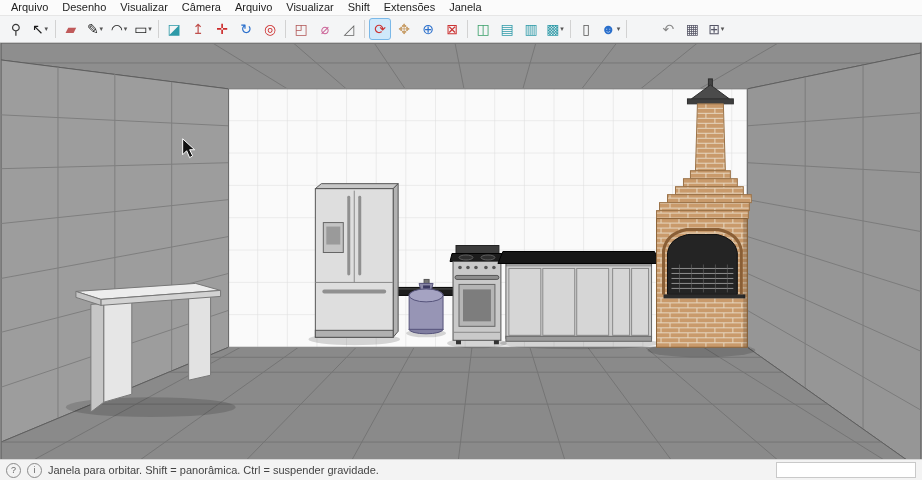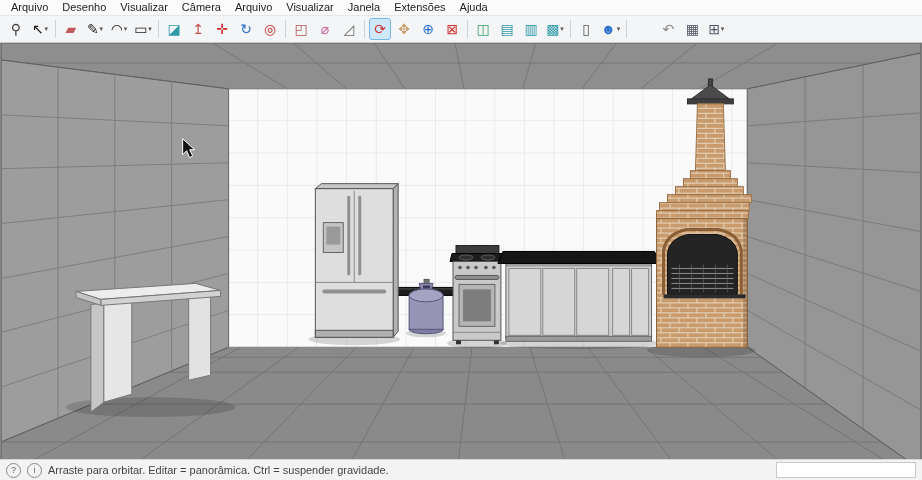--- a/index.html
+++ b/index.html
@@ -38,23 +38,23 @@
 
 <div class="app">
 
   <div class="menubar">
       <span class="menu-item">Arquivo</span>
       <span class="menu-item">Desenho</span>
       <span class="menu-item">Visualizar</span>
       <span class="menu-item">Câmera</span>
       <span class="menu-item">Arquivo</span>
       <span class="menu-item">Visualizar</span>
+      <span class="menu-item">Shift</span>
+      <span class="menu-item">Extensões</span>
       <span class="menu-item">Janela</span>
-      <span class="menu-item">Extensões</span>
-      <span class="menu-item">Ajuda</span>
     </div>
 
   <div class="toolbar">
       <button class="tool">
         <span class="glyph" style="color: rgb(58, 58, 58);">⚲</span>
       </button>
       <button class="tool">
         <span class="glyph" style="color: rgb(26, 26, 26);">↖</span>
         <span class="caret">▾</span>
       </button>
@@ -334,19 +334,19 @@
         <polygon points="744,176 748,176 748,305 744,305" fill="rgba(0,0,0,0.15)" stroke="none"></polygon>
       </g>
 
       <polygon points="182,96 182,112 186,108 189,115 192,113 189,107 194,107" fill="#111" stroke="#fff" stroke-width="1"></polygon>
     </svg>
   </div>
 
   <div class="statusbar">
     <span class="status-icon">?</span>
     <span class="status-icon">i</span>
-    <span class="status-hint">Arraste para orbitar. Editar = panorâmica. Ctrl = suspender gravidade.</span>
+    <span class="status-hint">Janela para orbitar. Shift = panorâmica. Ctrl = suspender gravidade.</span>
     <span class="measure-wrap">
       <input class="measure-input" value="" style="">
     </span>
   </div>
 
 </div>
 
 </body></html>

